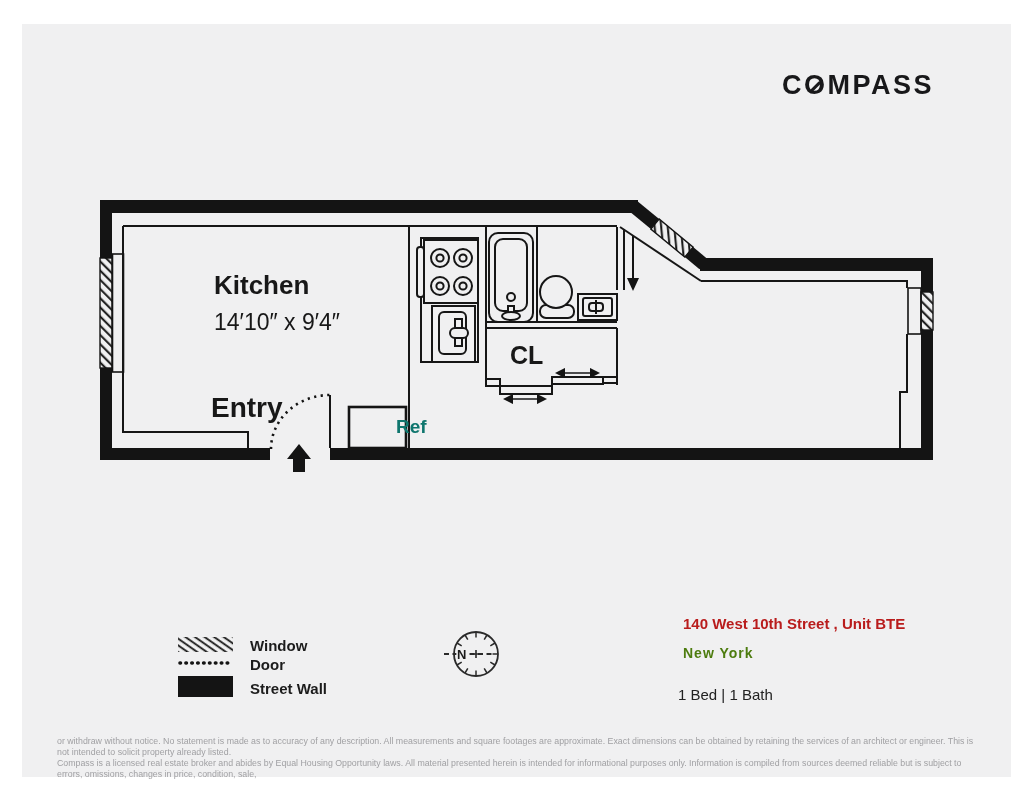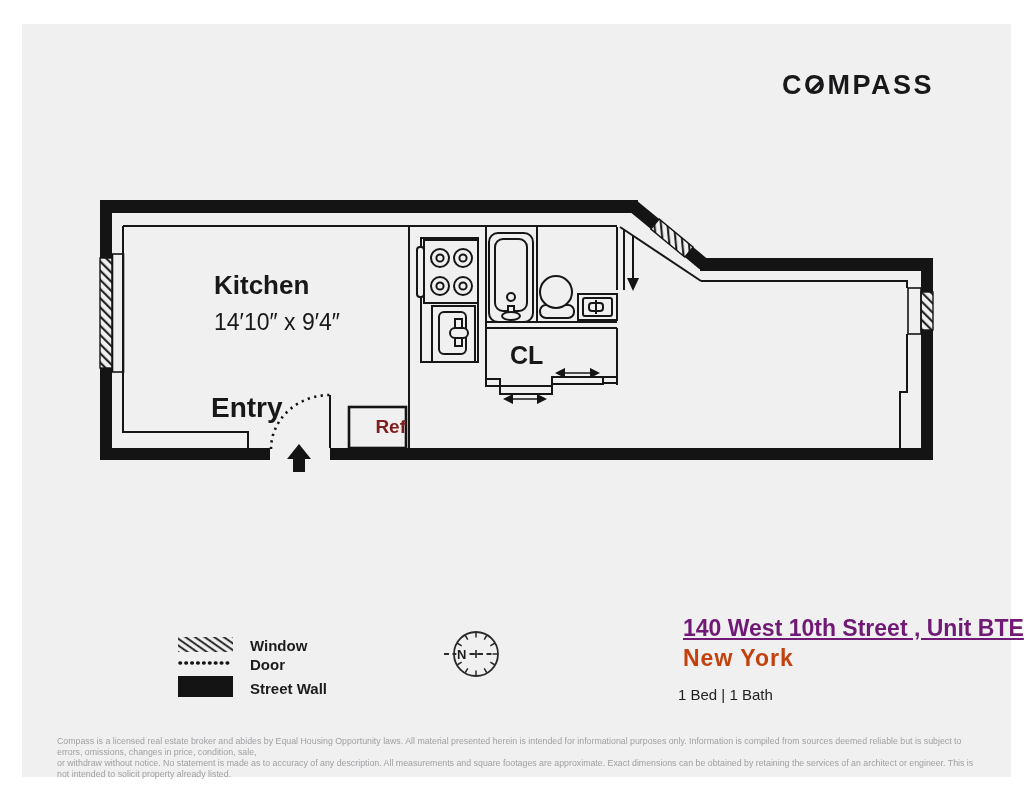--- a/index.html
+++ b/index.html
@@ -12,26 +12,26 @@
   .logo{position:absolute;top:70px;left:782px;width:156px;font-size:27px;font-weight:700;
         letter-spacing:2.5px;color:#18181a;white-space:nowrap;}
   .o-wrap{position:relative;display:inline-block;}
   .o-slash{position:absolute;left:46%;top:54%;width:2.6px;height:15px;background:#18181a;
            transform:translate(-50%,-50%) rotate(45deg);border-radius:2px;}
   
   .room-name{font-weight:700;font-size:26px;line-height:34px;color:#181818;}
   .room-dims{font-weight:400;font-size:23px;color:#181818;}
   .entry-label{font-weight:700;font-size:28px;color:#181818;}
   .cl-label{font-weight:700;font-size:25px;color:#181818;width:60px;}
-  .ref-label{font-weight:600;font-size:19px;color:#7f1d1d;text-align:right;width:57px;}
+  .ref-label{font-weight:600;font-size:19px;color:#0f766e;text-align:left;width:57px;margin-left:47px;}
   
   .legend-label{font-size:15px;font-weight:700;color:#1c1c1c;}
   
-  .addr1{font-size:23px;font-weight:700;color:#701a75;white-space:nowrap;text-decoration:underline;}
-  .addr2{font-size:23px;font-weight:700;letter-spacing:1px;color:#c2410c;}
+  .addr1{font-size:15px;font-weight:700;color:#b91c1c;white-space:nowrap;}
+  .addr2{font-size:14px;font-weight:700;letter-spacing:1px;color:#4d7c0f;}
   .addr-meta{font-size:15px;font-weight:400;color:#222;}
   
   .disclaimer{font-size:8.8px;line-height:11px;color:#a0a0a3;width:925px;}
 </style>
 </head>
 <body>
 
 <div class="stage">
   <div class="page"></div>
 
@@ -173,16 +173,16 @@
 
   <div class="abs legend-label" style="left:250px;top:637px;">Window</div>
   <div class="abs legend-label" style="left:250px;top:656px;">Door</div>
   <div class="abs legend-label" style="left:250px;top:680px;">Street Wall</div>
 
   <div class="abs addr1" style="left:683px;top:615px;">140 West 10th Street , Unit BTE</div>
   <div class="abs addr2" style="left:683px;top:645px;">New York</div>
   <div class="abs addr-meta" style="left:678px;top:686px;">1 Bed | 1 Bath</div>
 
   <div class="abs disclaimer" style="left:57px;top:736px;">
+    <div>or withdraw without notice. No statement is made as to accuracy of any description. All measurements and square footages are approximate. Exact dimensions can be obtained by retaining the services of an architect or engineer. This is not intended to solicit property already listed.</div>
     <div>Compass is a licensed real estate broker and abides by Equal Housing Opportunity laws. All material presented herein is intended for informational purposes only. Information is compiled from sources deemed reliable but is subject to errors, omissions, changes in price, condition, sale,</div>
-    <div>or withdraw without notice. No statement is made as to accuracy of any description. All measurements and square footages are approximate. Exact dimensions can be obtained by retaining the services of an architect or engineer. This is not intended to solicit property already listed.</div>
   </div>
 </div>
 
 </body></html>

